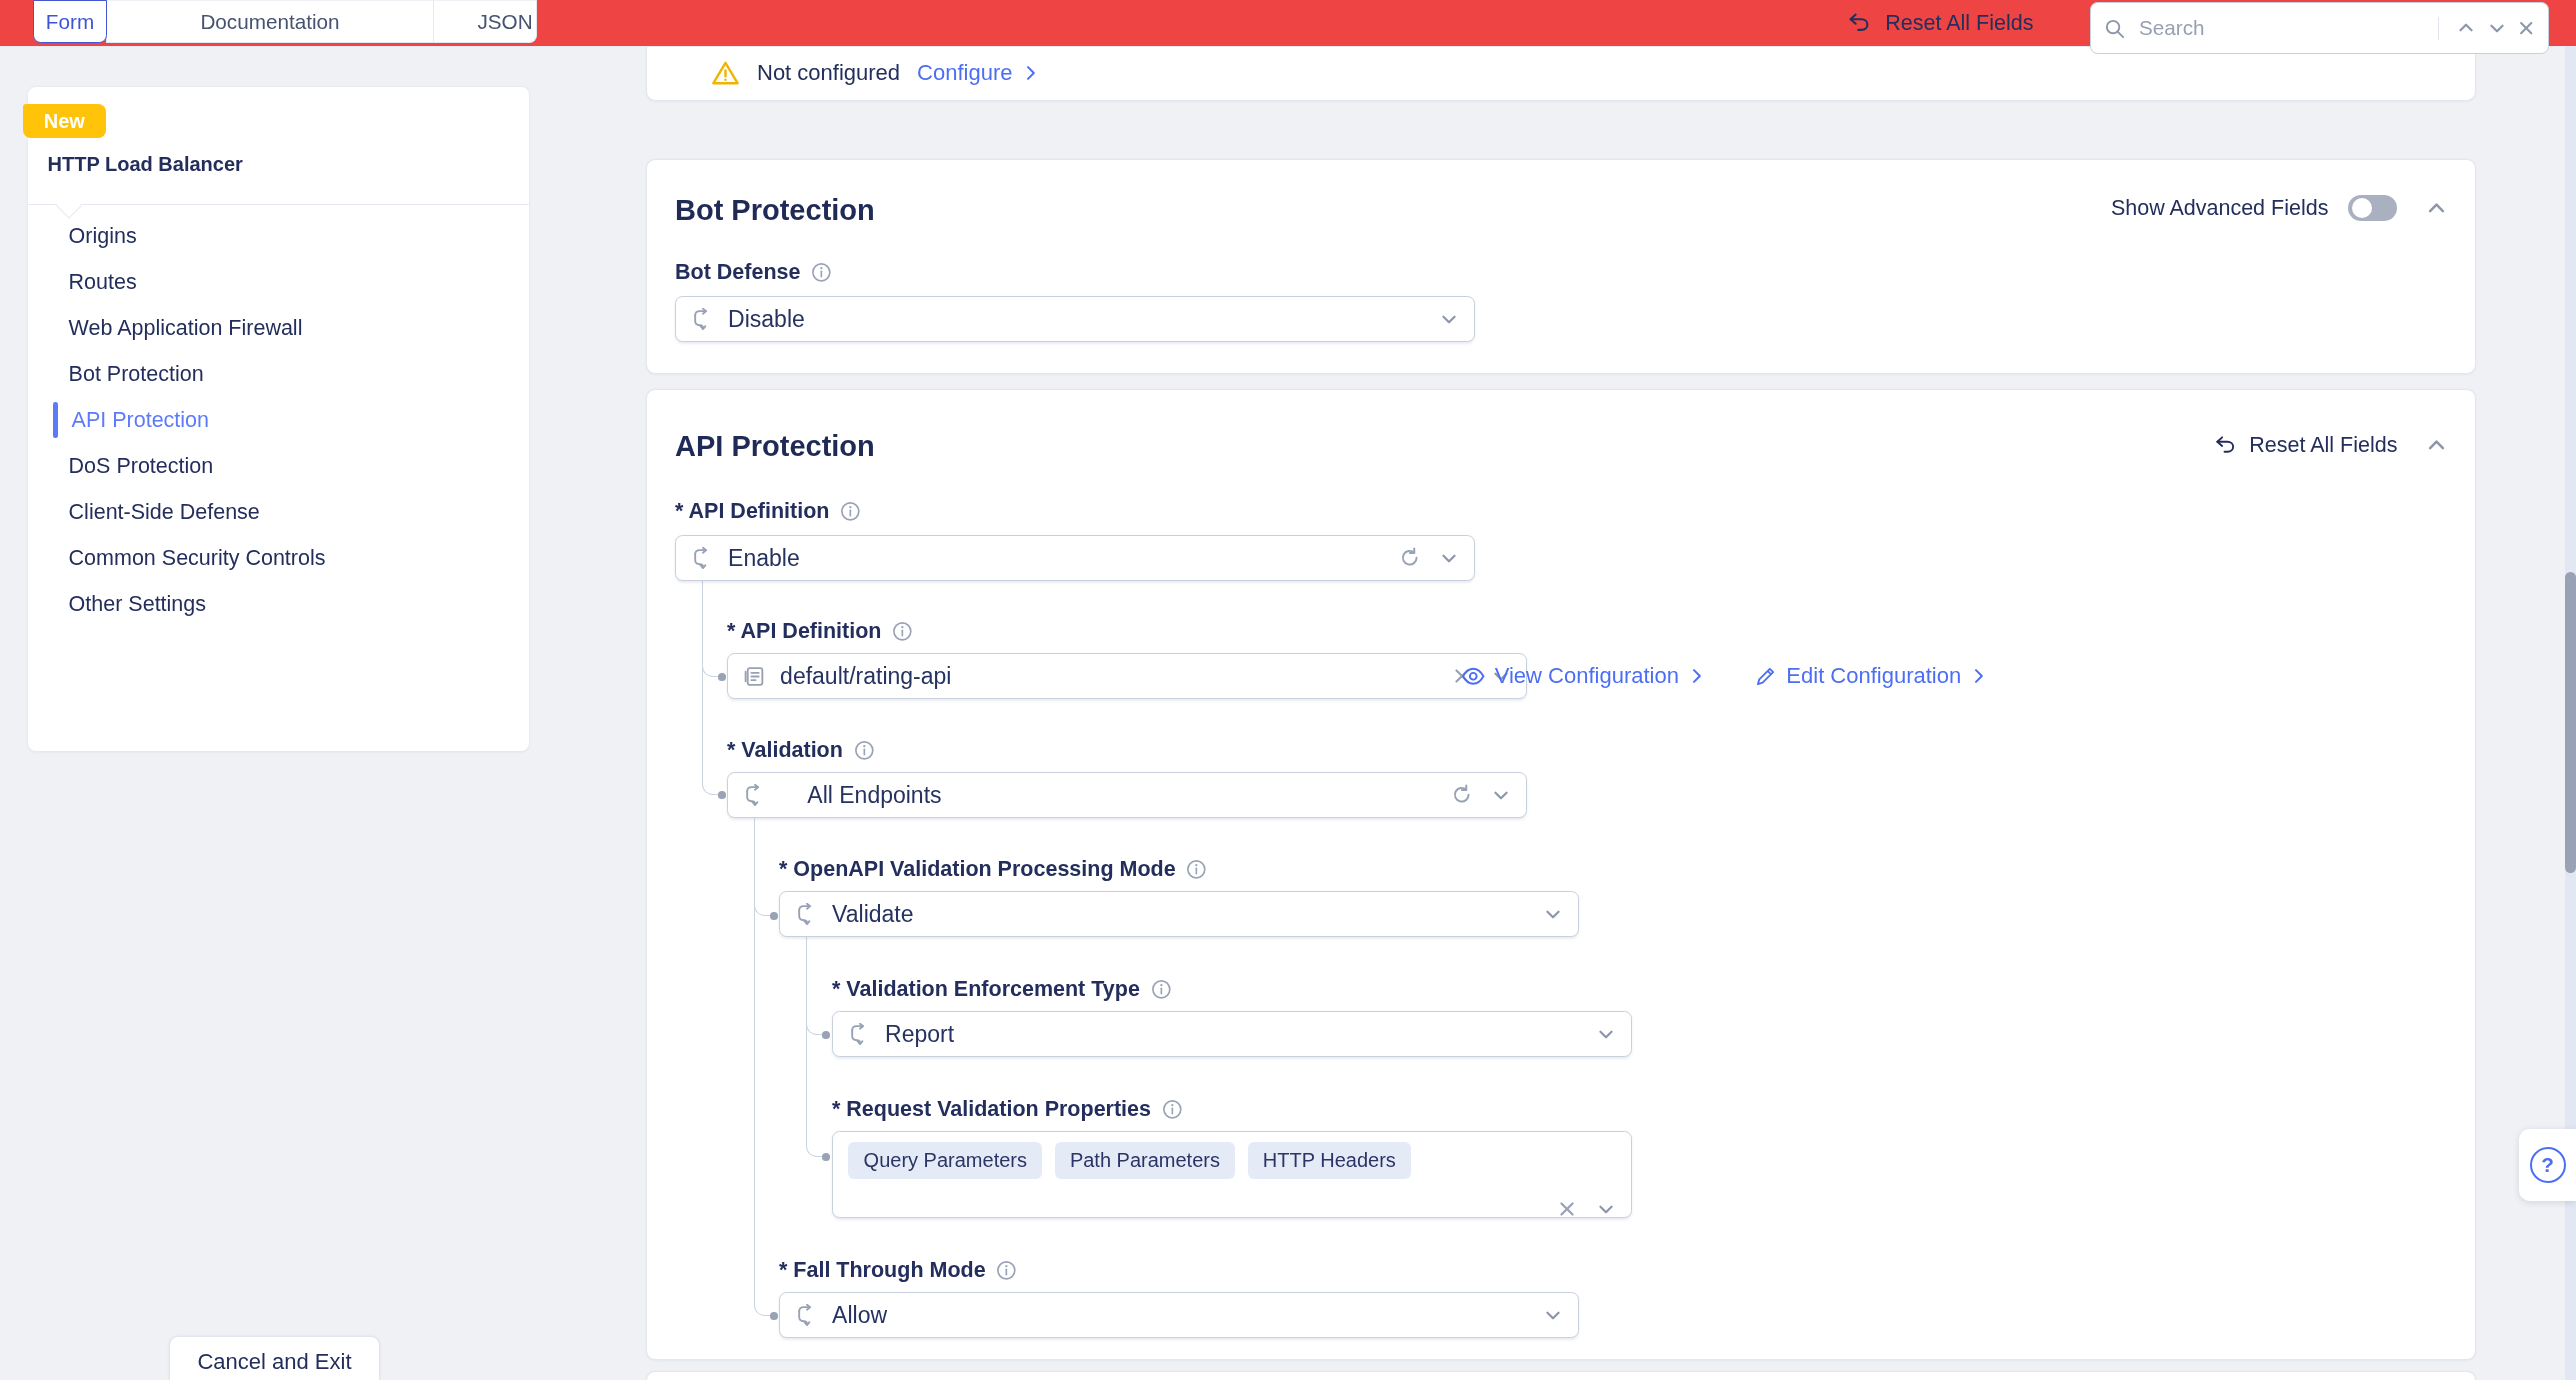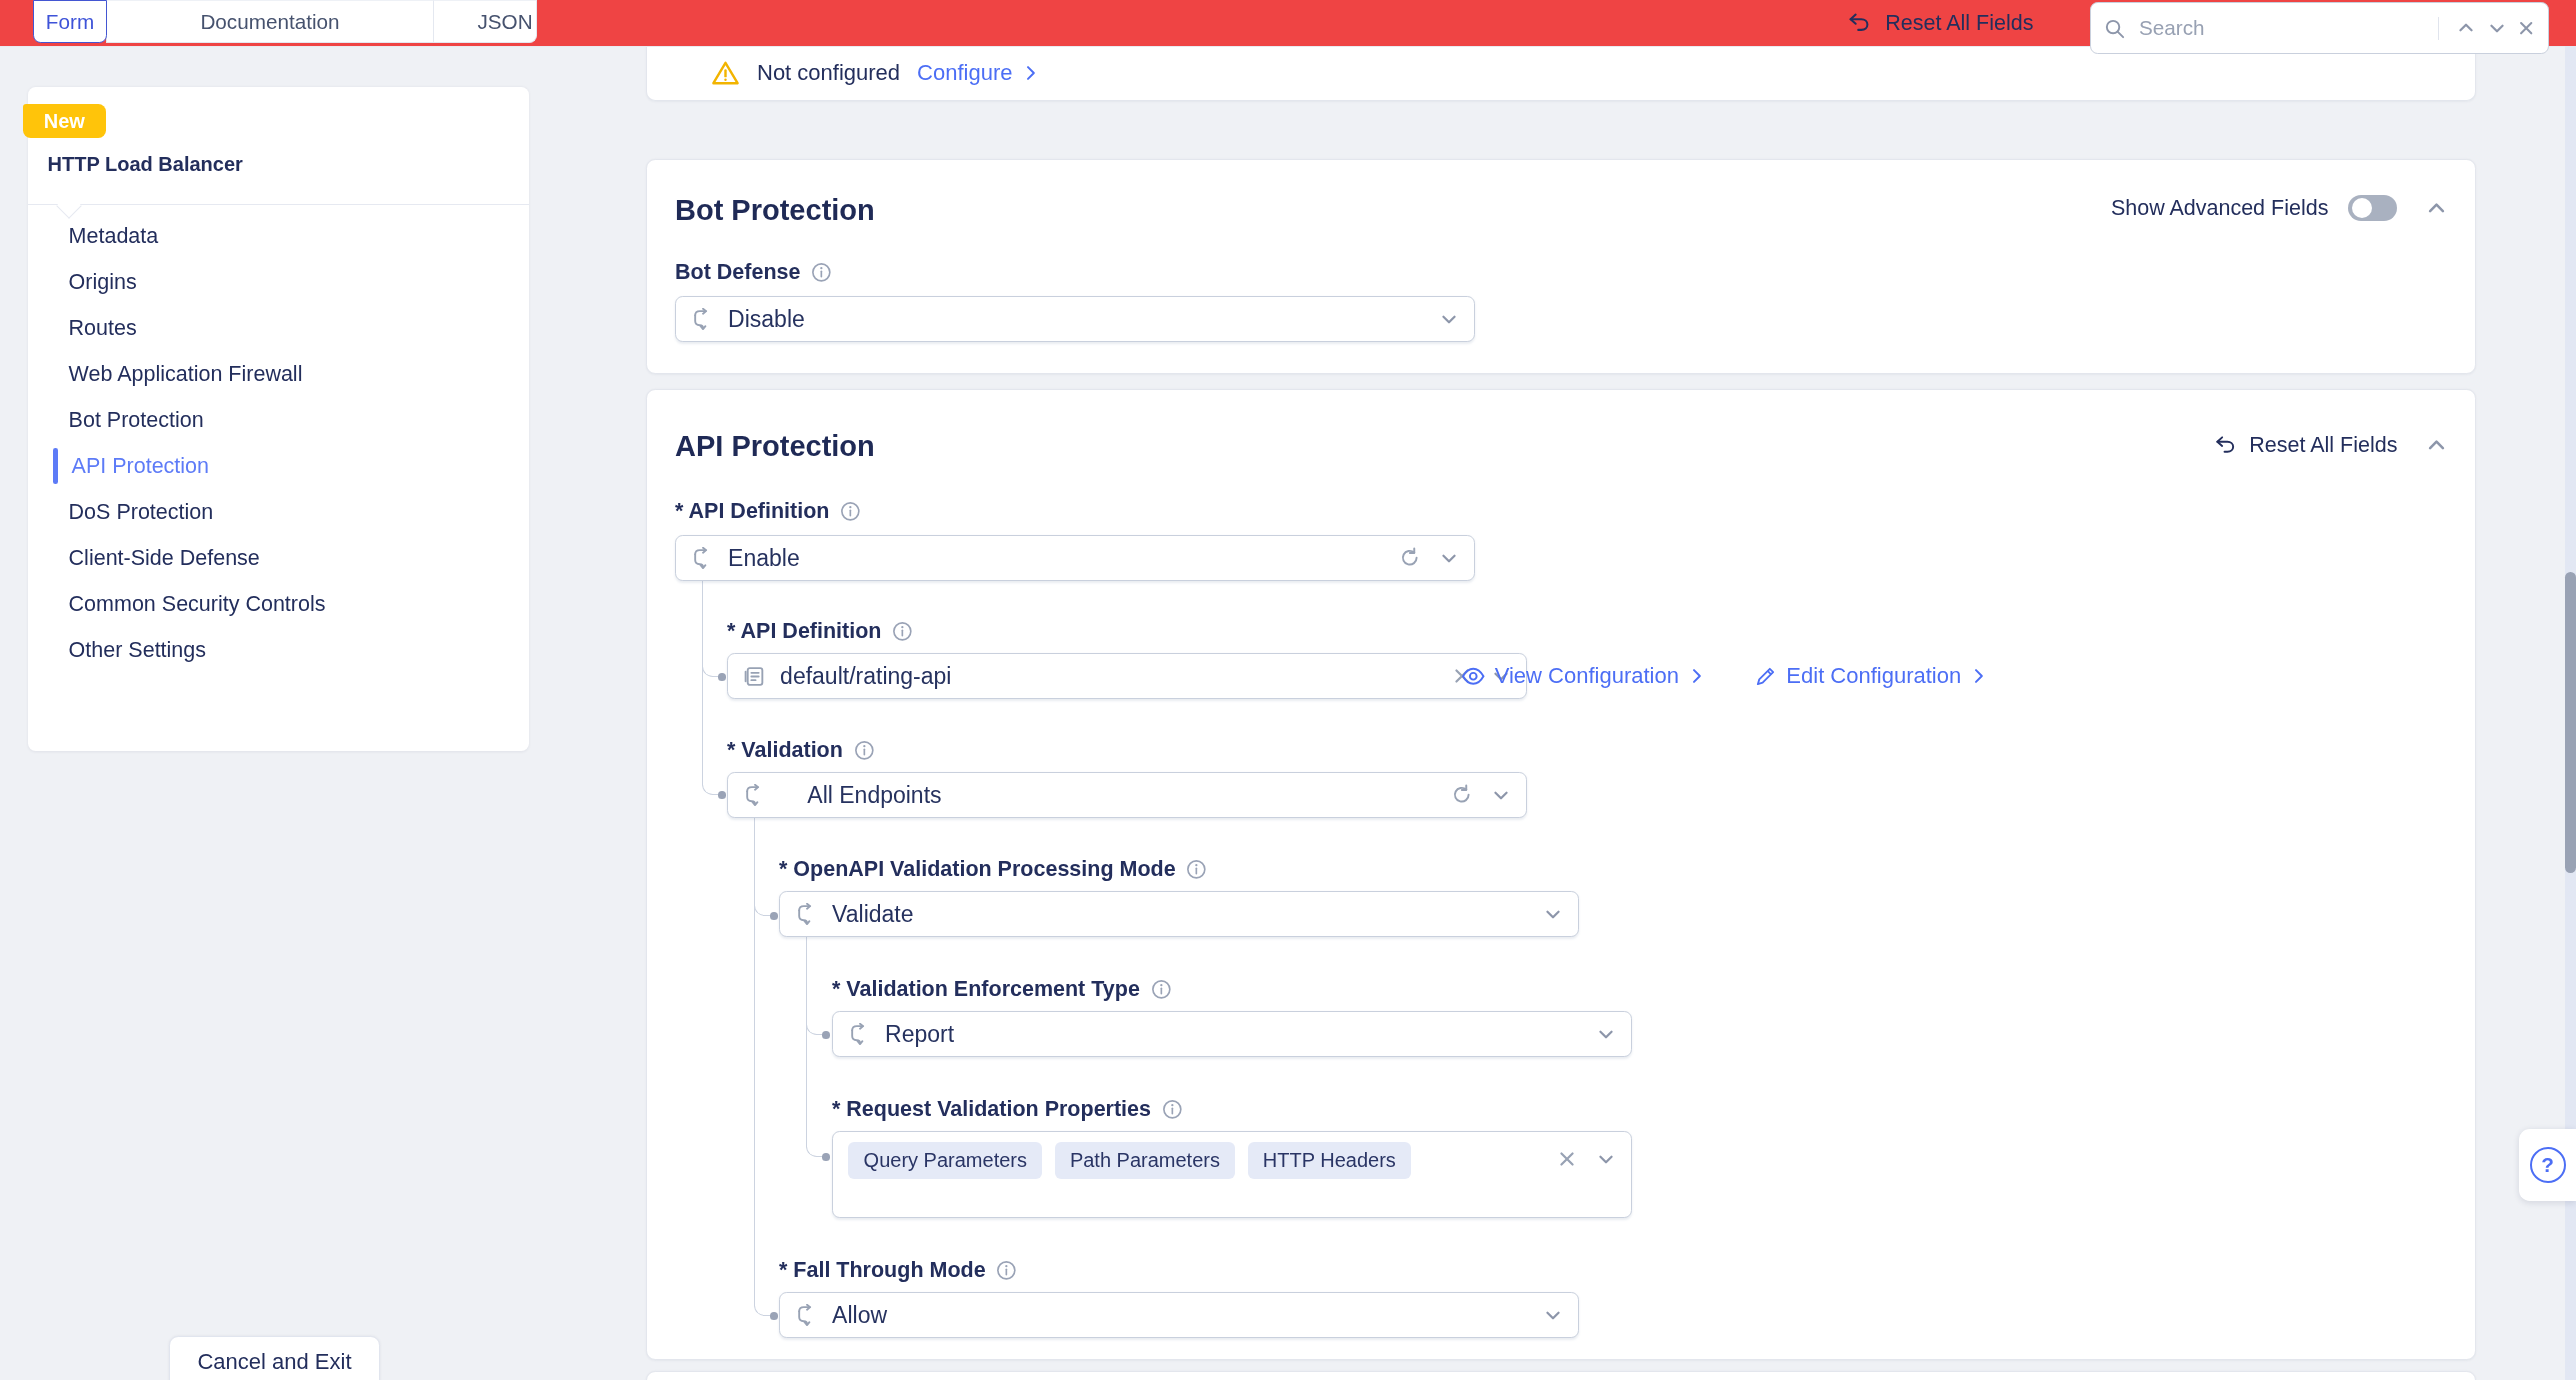--- a/index.html
+++ b/index.html
@@ -117,21 +117,20 @@
       </span>
     </div>
   </header>
 
   <aside class="sidebar">
     <div class="badge-new">New</div>
     <div class="sb-title">HTTP Load Balancer</div>
     <div class="sb-div"></div>
     <div class="sb-notch"></div>
     <nav class="sb-nav">
-      <div class="sb-item">Metadata</div>
       <div class="sb-item">Origins</div>
       <div class="sb-item">Routes</div>
       <div class="sb-item">Web Application Firewall</div>
       <div class="sb-item">Bot Protection</div>
       <div class="sb-item active">API Protection</div>
       <div class="sb-item">DoS Protection</div>
       <div class="sb-item">Client-Side Defense</div>
       <div class="sb-item">Common Security Controls</div>
       <div class="sb-item">Other Settings</div>
     </nav>
@@ -368,21 +367,21 @@
     </div>
 
     <div class="flabel" style="left:185px;top:705px;">
       <span>* Request Validation Properties</span>
       <svg width="20.7" height="20.7" viewBox="0 0 20 20" fill="none" stroke="#9aa3b6" stroke-width="1.6">
           <circle cx="10" cy="10" r="8.2"></circle>
           <path d="M10 9 V14.2" stroke-linecap="round"></path>
           <circle cx="10" cy="6" r="1.1" fill="#9aa3b6" stroke="none"></circle>
         </svg>
     </div>
-    <div class="sel multi" style="left:185px;top:741px;">
+    <div class="sel multi" style="left:185px;top:741px;flex-direction:column;">
       <span class="tagrow">
         <span class="tag">Query Parameters</span>
         <span class="tag">Path Parameters</span>
         <span class="tag">HTTP Headers</span>
       </span>
       <span class="sel-end">
         <svg width="20" height="20" viewBox="0 0 18 18" fill="none" stroke="#98a2b4" stroke-width="2" stroke-linecap="round">
             <path d="M4 4 L14 14 M14 4 L4 14"></path>
           </svg>
         <svg width="20" height="20" viewBox="0 0 18 18" fill="none" stroke="#8d96aa" stroke-width="2" stroke-linecap="round" stroke-linejoin="round">

